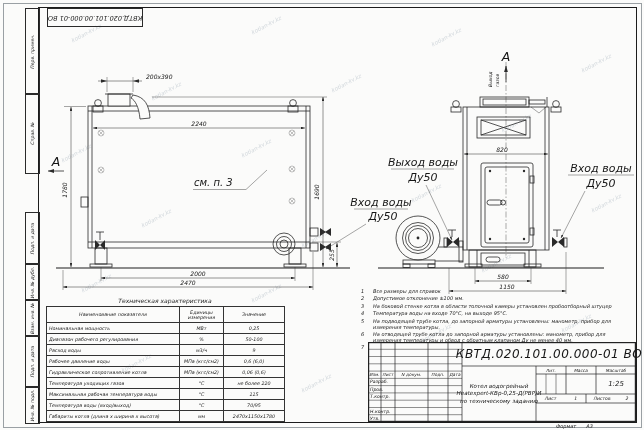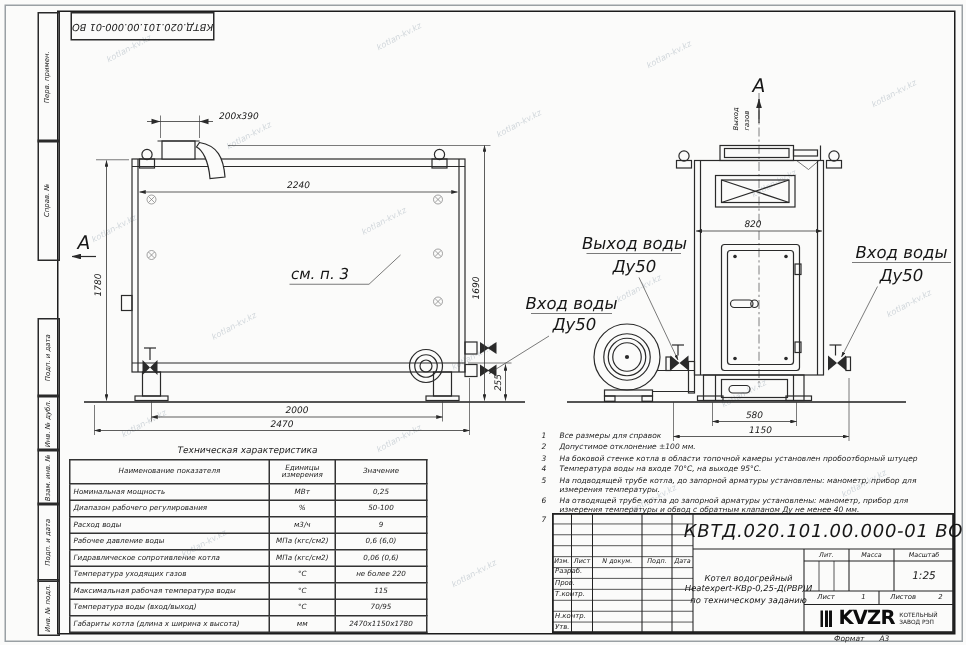--- a/index.html
+++ b/index.html
@@ -519,28 +519,20 @@
     <div class="cellt lbl" style="left:228px;top:24px;width:40px;height:8px">Масштаб</div>
     <div class="cellt scaleval" style="left:228px;top:32px;width:40px;height:20px">1:25</div>
     <div class="sheetrow" style="position:absolute;left:168px;top:52px;width:50px;height:9px;color:#161616;">
       <span>Лист</span>
         <span>1</span>
     </div>
     <div class="sheetrow" style="position:absolute;left:218px;top:52px;width:50px;height:9px;color:#161616;">
       <span>Листов</span>
         <span>2</span>
     </div>
-    <div class="logorow">
-      <div class="logobars"></div>
-      <span class="logotxt">KVZR</span>
-      <div class="orgtxt">
-        <span>КОТЕЛЬНЫЙ</span>
-        <span>ЗАВОД РЭП</span>
-      </div>
-    </div>
   </div>
 
   <div class="fmt">
     <span>Формат</span>
     <span>А3</span>
   </div>
 
 </div>
 
 </body></html>

